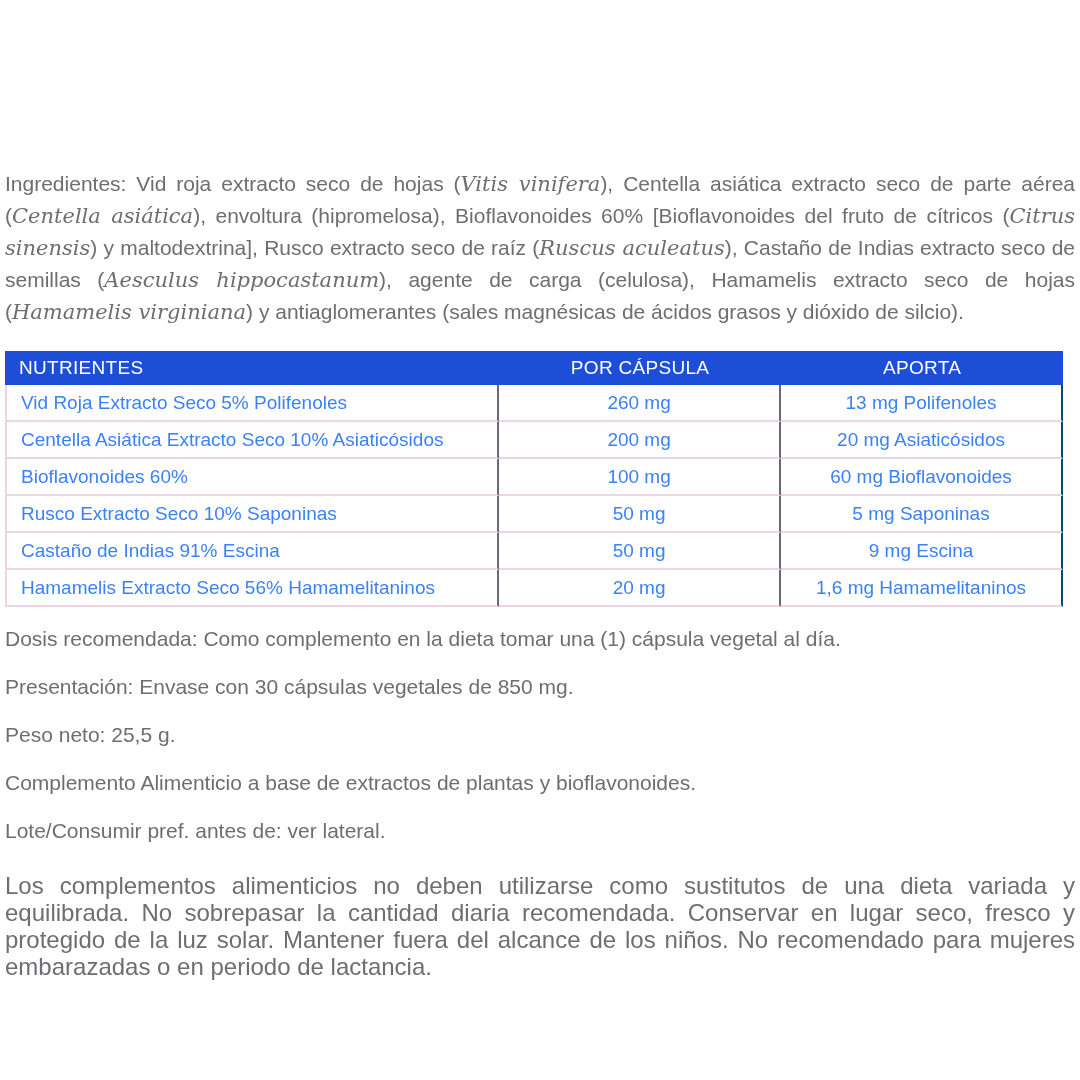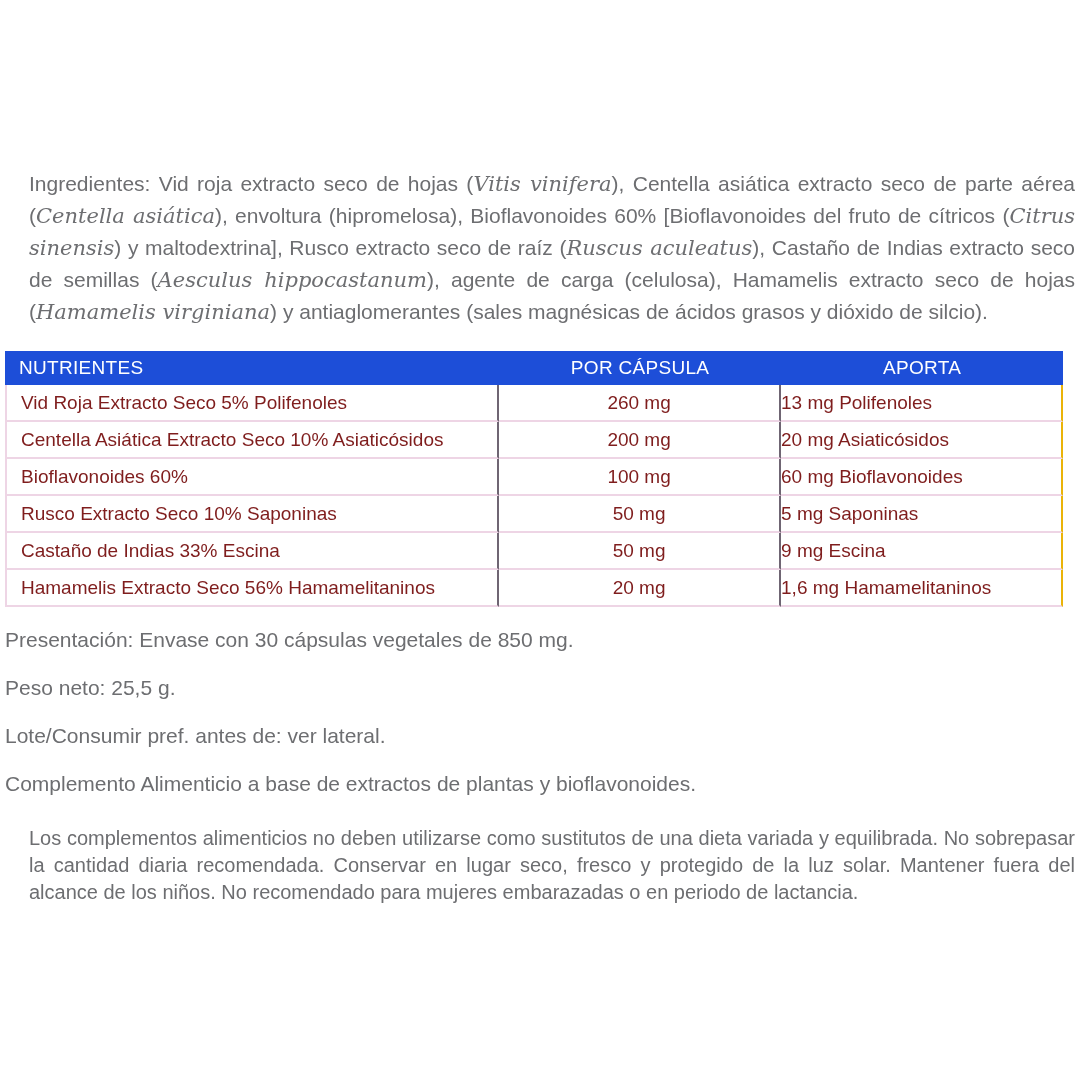--- a/index.html
+++ b/index.html
@@ -13,21 +13,21 @@
     font-family: "Liberation Sans", sans-serif;
     color: #6d6e71;
     overflow: hidden;
   }
   .body-text {
     margin: 0;
     font-size: 21px;
     line-height: 31px;
     color: #6d6e71;
   }
-  .justify { text-align: justify; margin-left: 24px; }
+  .justify { text-align: justify; }
   .body-text i, .body-text .latin {
     font-family: "DejaVu Serif", serif;
     font-style: italic;
   }
   table.nutrients {
     border-collapse: separate;
     border-spacing: 0;
     width: calc(100% - 12px);
     margin: 23px 12px 0 0;
     table-layout: fixed;
@@ -39,46 +39,47 @@
     font-size: 19px;
     height: 34px;
     padding: 0;
     letter-spacing: 0.3px;
   }
   table.nutrients th.c0 { text-align: left; padding-left: 14px; width: 46%; }
   table.nutrients th.c1 { width: 27%; }
   table.nutrients th.c2 { text-align: center; width: 27%; }
   table.nutrients td {
     font-size: 19px;
-    color: #7f1d1d;
+    color: #3b82f6;
     height: 35px;
     padding: 0;
     border-bottom: 2px solid #eed5e5;
     background: #ffffff;
     white-space: nowrap;
     overflow: hidden;
   }
   table.nutrients td.c0 {
     text-align: left;
     padding-left: 14px;
     border-left: 2px solid #eed5e5;
     border-right: 2px solid #6f6573;
   }
   table.nutrients td.c1 {
     text-align: center;
     border-right: 2px solid #6f6573;
   }
   table.nutrients td.c2 {
-    border-right: 2px solid #eab308;
+    text-align: center;
+    border-right: 2px solid #0c4a6e;
   }
   .para { margin-top: 17px; }
   .para-first { margin-top: 16px; }
   .disclaimer {
     margin-top: 26px;
-    font-size: 20px;
+    font-size: 24px;
     line-height: 27px;
   }
 </style>
 </head>
 <body>
 
 <div class="page">
 
   <p class="body-text justify"><span>Ingredientes: Vid roja extracto seco de hojas (</span><i>Vitis vinifera</i><span>), Centella asiática extracto seco de parte aérea (</span><i>Centella asiática</i><span>), envoltura (hipromelosa), Bioflavonoides 60% [Bioflavonoides del fruto de cítricos (</span><i>Citrus sinensis</i><span>) y maltodextrina], Rusco extracto seco de raíz (</span><i>Ruscus aculeatus</i><span>), Castaño de Indias extracto seco de semillas (</span><i>Aesculus hippocastanum</i><span>), agente de carga (celulosa), Hamamelis extracto seco de hojas (</span><i>Hamamelis virginiana</i><span>) y antiaglomerantes (sales magnésicas de ácidos grasos y dióxido de silcio).</span></p>
 
@@ -105,31 +106,32 @@
           <td class="c0">Bioflavonoides 60%</td>
           <td class="c1">100 mg</td>
           <td class="c2">60 mg Bioflavonoides</td>
         </tr>
         <tr>
           <td class="c0">Rusco Extracto Seco 10% Saponinas</td>
           <td class="c1">50 mg</td>
           <td class="c2">5 mg Saponinas</td>
         </tr>
         <tr>
-          <td class="c0">Castaño de Indias 33% Escina</td>
+          <td class="c0">Castaño de Indias 91% Escina</td>
           <td class="c1">50 mg</td>
           <td class="c2">9 mg Escina</td>
         </tr>
         <tr>
           <td class="c0">Hamamelis Extracto Seco 56% Hamamelitaninos</td>
           <td class="c1">20 mg</td>
           <td class="c2">1,6 mg Hamamelitaninos</td>
         </tr>
       </tbody>
   </table>
 
+  <p class="body-text para-first">Dosis recomendada: Como complemento en la dieta tomar una (1) cápsula vegetal al día.</p>
   <p class="body-text para">Presentación: Envase con 30 cápsulas vegetales de 850 mg.</p>
   <p class="body-text para">Peso neto: 25,5 g.</p>
+  <p class="body-text para">Complemento Alimenticio a base de extractos de plantas y bioflavonoides.</p>
   <p class="body-text para">Lote/Consumir pref. antes de: ver lateral.</p>
-  <p class="body-text para">Complemento Alimenticio a base de extractos de plantas y bioflavonoides.</p>
   <p class="body-text justify disclaimer">Los complementos alimenticios no deben utilizarse como sustitutos de una dieta variada y equilibrada. No sobrepasar la cantidad diaria recomendada. Conservar en lugar seco, fresco y protegido de la luz solar. Mantener fuera del alcance de los niños. No recomendado para mujeres embarazadas o en periodo de lactancia.</p>
 
 </div>
 
 </body></html>

